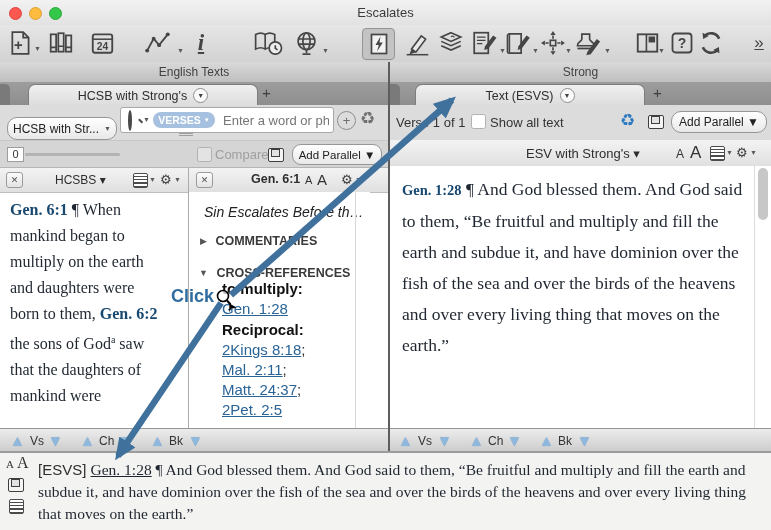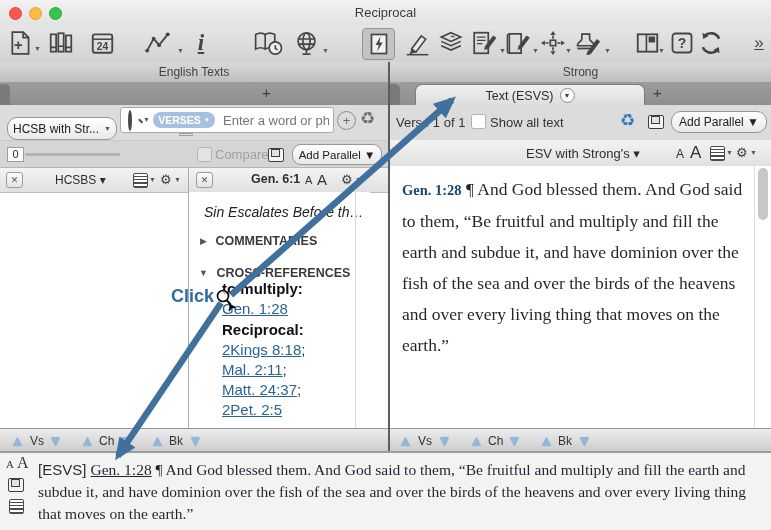--- a/index.html
+++ b/index.html
@@ -59,21 +59,21 @@
 </style>
 </head>
 <body>
 
 <div id="app">
 
   <div id="titlebar" class="abs">
     <div class="abs tl" style="left:9px;background:#fc5850;border:1px solid #dd4440;"></div>
     <div class="abs tl" style="left:29px;background:#fdbc40;border:1px solid #dd9f34;"></div>
     <div class="abs tl" style="left:49px;background:#34c84a;border:1px solid #28a53a;"></div>
-    <div id="win-title" class="abs">Reciprocal</div>
+    <div id="win-title" class="abs">Escalates</div>
   </div>
 
   <div id="toolbar" class="abs">
     <span class="tbi" style="left:6px;width:30px;">
       <svg width="26" height="26" viewBox="0 0 24 24" fill="none" stroke="#454545" stroke-width="1.6">
           <path d="M4 2h10l5 5v15H4z"></path>
           <path d="M14 2v5h5"></path>
           <path d="M9.5 10.5v7M6 14h7"></path>
         </svg>
     </span>
@@ -198,20 +198,26 @@
           <path d="M4.5 16a8.2 8.2 0 0013.5 2.5"></path>
           <polygon points="19.8,21.5 19.3,15.7 14,18.5" fill="#454545" stroke="none"></polygon>
         </svg>
     </span>
     <span class="tbi" style="left:750px;width:18px;font-size:17px;color:#454545;">»</span>
   </div>
 
   <div class="abs group-header" style="left:0;top:62px;width:388px;">English Texts</div>
   <div class="abs tabrow" style="left:0;top:82px;width:388px;">
     <span class="tabstub" style="left:0;"></span>
+    <span class="tab" style="left:28px;width:228px;">
+      <span>HCSB with Strong's</span>
+      <span class="dd-circle">
+          <span class="dd-tri">▼</span>
+        </span>
+    </span>
     <span class="plus-tab" style="left:262px;">+</span>
   </div>
 
   <div class="abs" style="left:0;top:105px;width:388px;height:35px;background:#dcdcdc;">
     <span class="btn abs" style="left:7px;top:12px;width:108px;height:21px;">
       <span>HCSB with Str...</span>
       <span class="caret" style="margin-left:5px;">▼</span>
     </span>
     <span class="abs" style="left:120px;top:2px;width:212px;height:24px;background:#fff;border:1px solid #a8a8a8;border-radius:3px;">
       <span class="mag abs" style="left:7px;top:4px;"></span>
@@ -240,20 +246,23 @@
 
     <div class="abs colhead" style="left:0;top:0;width:188px;height:24px;">
       <span class="closebox" style="left:6px;top:4px;">✕</span>
       <span class="abs" style="left:55px;top:5px;font-size:12px;color:#2e2e2e;">HCSBS ▾</span>
       <span class="listicon" style="left:133px;top:5px;"></span>
         <span class="caret abs" style="left:149px;top:8px;">▼</span>
       <span class="gear" style="left:160px;top:5px;">⚙</span>
         <span class="caret abs" style="left:174px;top:8px;">▼</span>
     </div>
 
+    <div class="serif abs" style="left:10px;top:29px;width:154px;font-size:16px;line-height:26px;color:#1f2630;">
+      <span class="vref">Gen. 6:1</span><span> ¶ When mankind began to multiply on the earth and daughters were born to them, </span><span class="vref">Gen. 6:2</span><span> the sons of God</span><sup style="font-size:10px;">a</sup><span> saw that the daughters of mankind were</span>
+    </div>
     <div class="abs" style="left:188px;top:0;width:1px;height:261px;background:#ababab;"></div>
 
     <div class="abs colhead" style="left:189px;top:0;width:199px;height:24px;">
       <span class="closebox" style="left:7px;top:4px;">✕</span>
       <span class="abs" style="left:62px;top:4px;font-size:12.5px;font-weight:bold;color:#2e2e2e;">Gen. 6:1</span>
       <span class="abs" style="left:116px;top:6px;font-size:11px;color:#333;">A</span>
       <span class="abs" style="left:128px;top:3px;font-size:15px;color:#333;">A</span>
       <span class="gear" style="left:152px;top:5px;">⚙</span>
         <span class="caret abs" style="left:166px;top:8px;">▼</span>
     </div>

